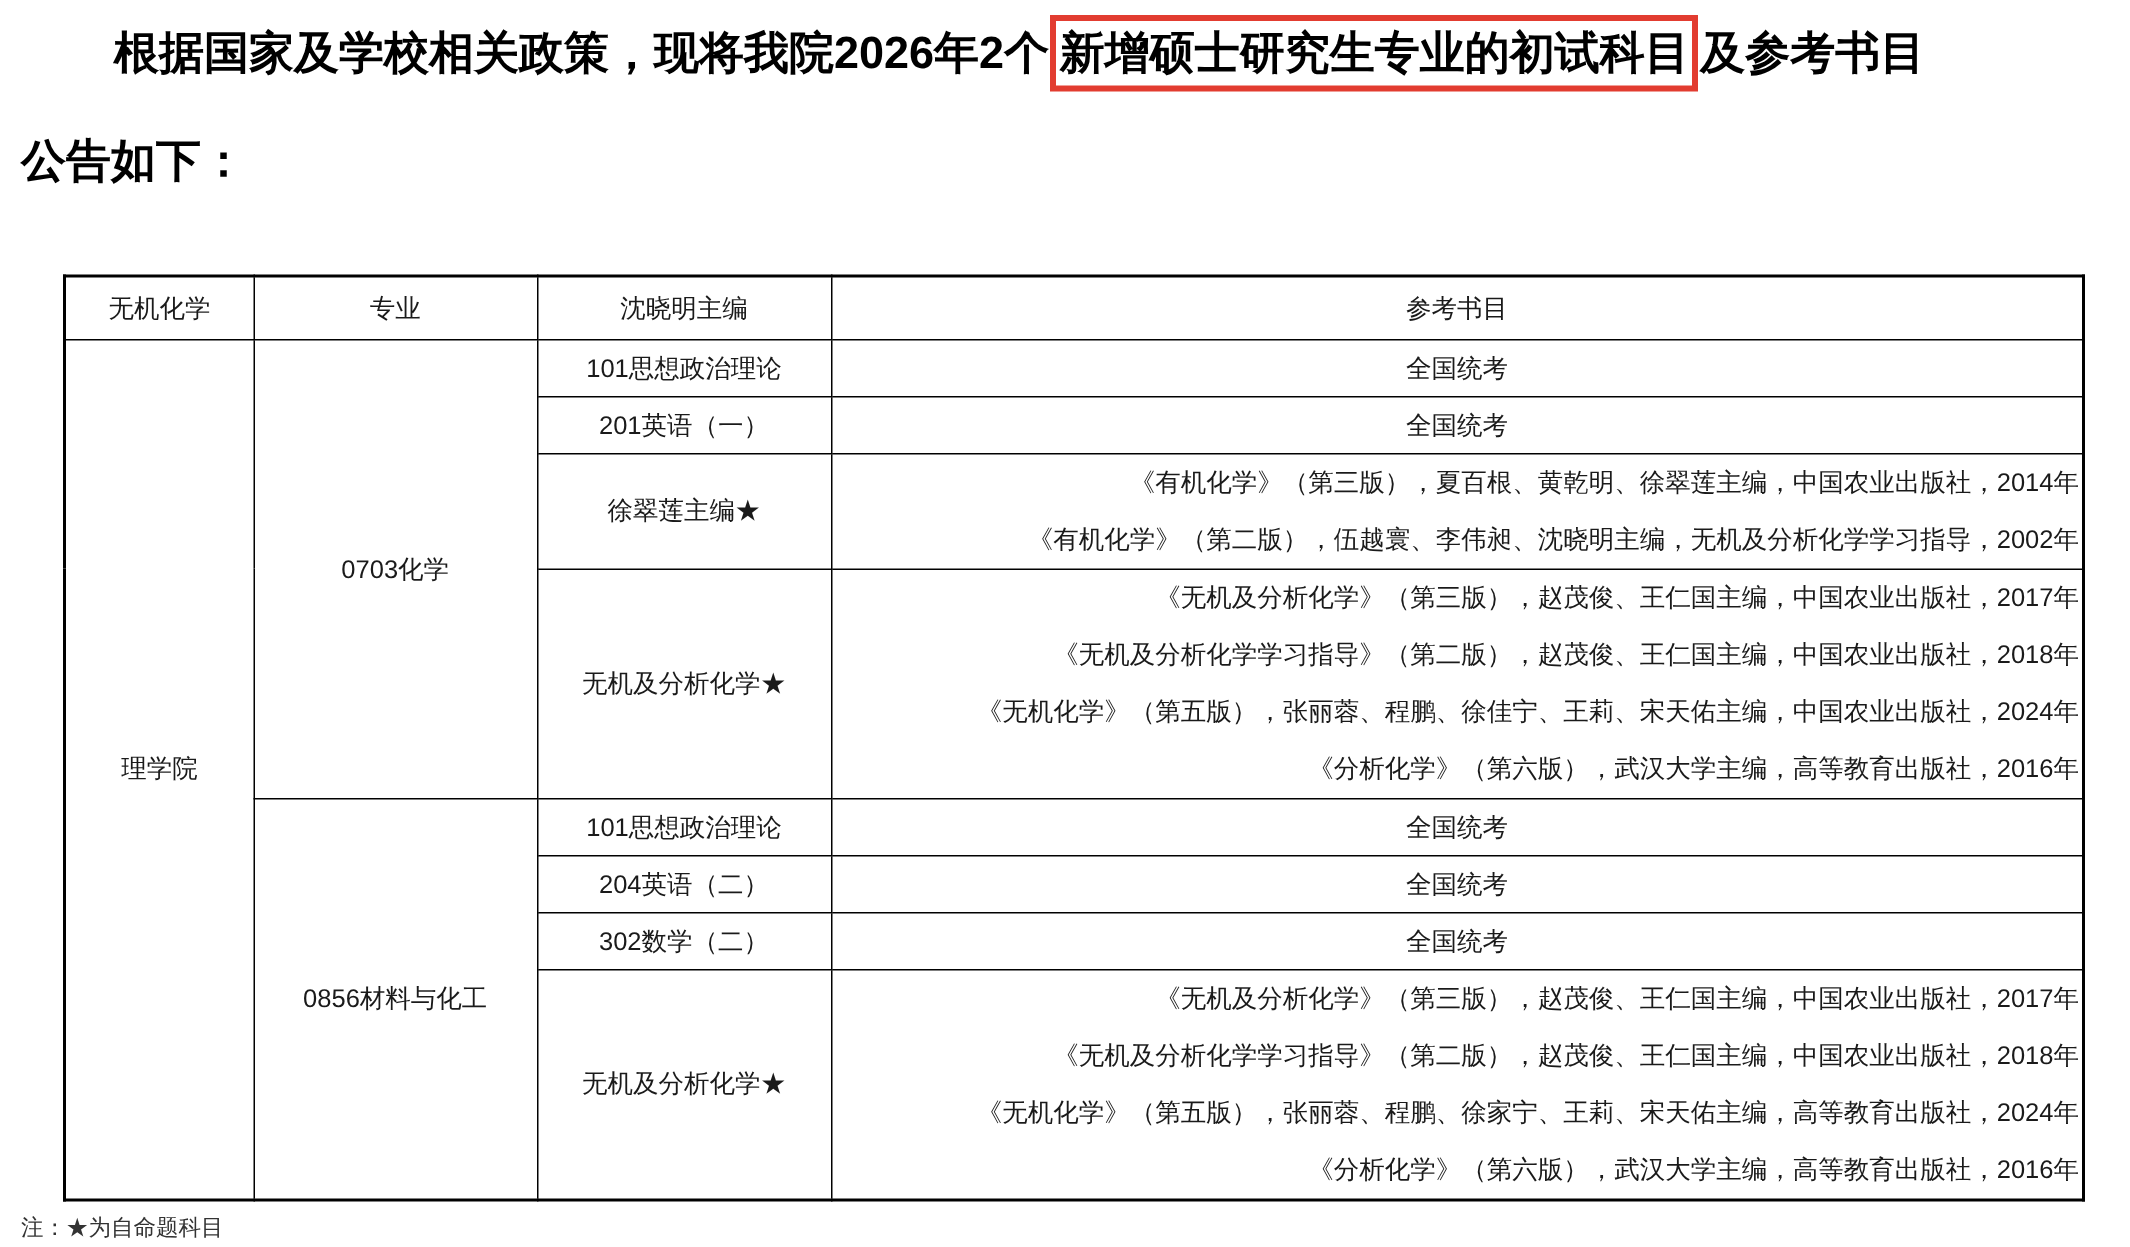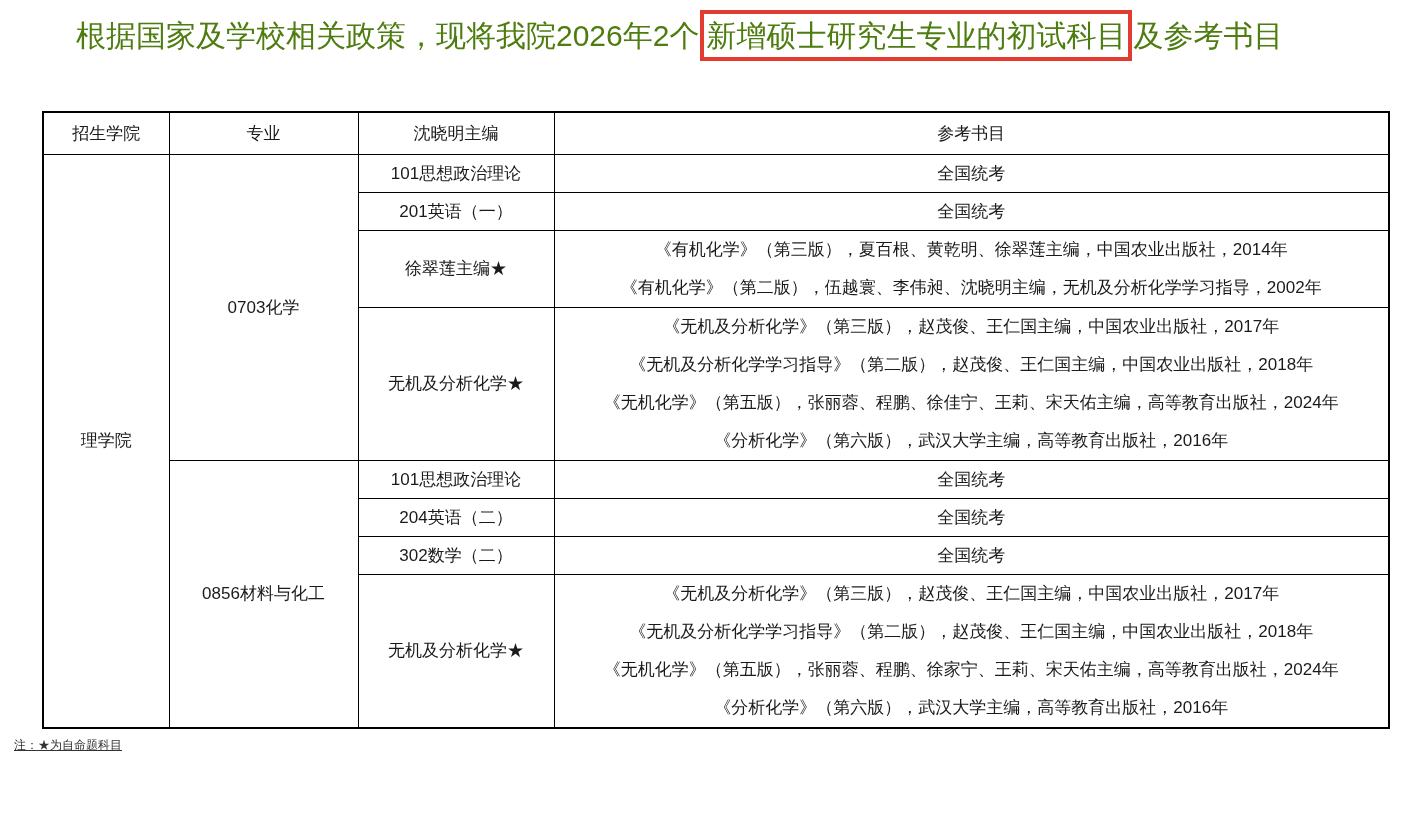--- a/index.html
+++ b/index.html
@@ -7,22 +7,22 @@
   body {
     background: #ffffff;
     font-family: "Liberation Sans", sans-serif;
     color: #1a1a1a;
     overflow: hidden;
   }
   
   .announcement {
     padding: 0 14px;
     font-size: 30px;
-    font-weight: normal;
-    color: #4d7c0f;
+    font-weight: bold;
+    color: #000000;
     line-height: 72px;
     white-space: nowrap;
   }
   .announcement .line1 { text-indent: 62px; }
   .highlight-box {
     display: inline;
     border: 4px solid #e23c30;
     padding: 5px 2px;
     margin: 0 1px;
   }
@@ -40,46 +40,46 @@
     vertical-align: middle;
     font-size: 17px;
     font-weight: normal;
     color: #1a1a1a;
     padding: 0 2px;
   }
   tr.hdr  { height: 42px; }
   tr.h38  { height: 38px; }
   tr.h76  { height: 76px; }
   tr.h152 { height: 152px; }
-  td.refs-cell div { line-height: 38px; }
+  td.refs-cell div { line-height: 38px; text-align: right; }
   
   .footnote {
     margin: 8px 0 0 14px;
-    font-size: 12px;
+    font-size: 15px;
     color: #333333;
-    text-decoration: underline;
   }
 </style>
 </head>
 <body>
 
 <div class="announcement">
   <div class="line1"><span>根据国家及学校相关政策，现将我院2026年2个</span><span class="highlight-box" style="border-color: rgb(226, 60, 48);">新增硕士研究生专业的初试科目</span><span>及参考书目</span></div>
+  <div class="line2">公告如下：</div>
 </div>
 
 <table class="schedule">
   <colgroup>
     <col style="width:126px">
       <col style="width:189px">
       <col style="width:196px">
       <col>
   </colgroup>
   <tbody>
       <tr class="hdr">
-    <th>招生学院</th>
+    <th>无机化学</th>
     <th>专业</th>
     <th>沈晓明主编</th>
     <th>参考书目</th>
   </tr>
   <tr class="h38">
     <td rowspan="8">理学院</td>
     <td rowspan="4">0703化学</td>
     <td>101思想政治理论</td>
     <td>全国统考</td>
   </tr>
@@ -92,21 +92,21 @@
     <td class="refs-cell">
       <div>《有机化学》（第三版），夏百根、黄乾明、徐翠莲主编，中国农业出版社，2014年</div>
       <div>《有机化学》（第二版），伍越寰、李伟昶、沈晓明主编，无机及分析化学学习指导，2002年</div>
     </td>
   </tr>
   <tr class="h152">
     <td>无机及分析化学★</td>
     <td class="refs-cell">
       <div>《无机及分析化学》（第三版），赵茂俊、王仁国主编，中国农业出版社，2017年</div>
       <div>《无机及分析化学学习指导》（第二版），赵茂俊、王仁国主编，中国农业出版社，2018年</div>
-      <div>《无机化学》（第五版），张丽蓉、程鹏、徐佳宁、王莉、宋天佑主编，高等教育出版社，2024年</div>
+      <div>《无机化学》（第五版），张丽蓉、程鹏、徐佳宁、王莉、宋天佑主编，中国农业出版社，2024年</div>
       <div>《分析化学》（第六版），武汉大学主编，高等教育出版社，2016年</div>
     </td>
   </tr>
   <tr class="h38">
     <td rowspan="4">0856材料与化工</td>
     <td>101思想政治理论</td>
     <td>全国统考</td>
   </tr>
   <tr class="h38">
     <td>204英语（二）</td>

